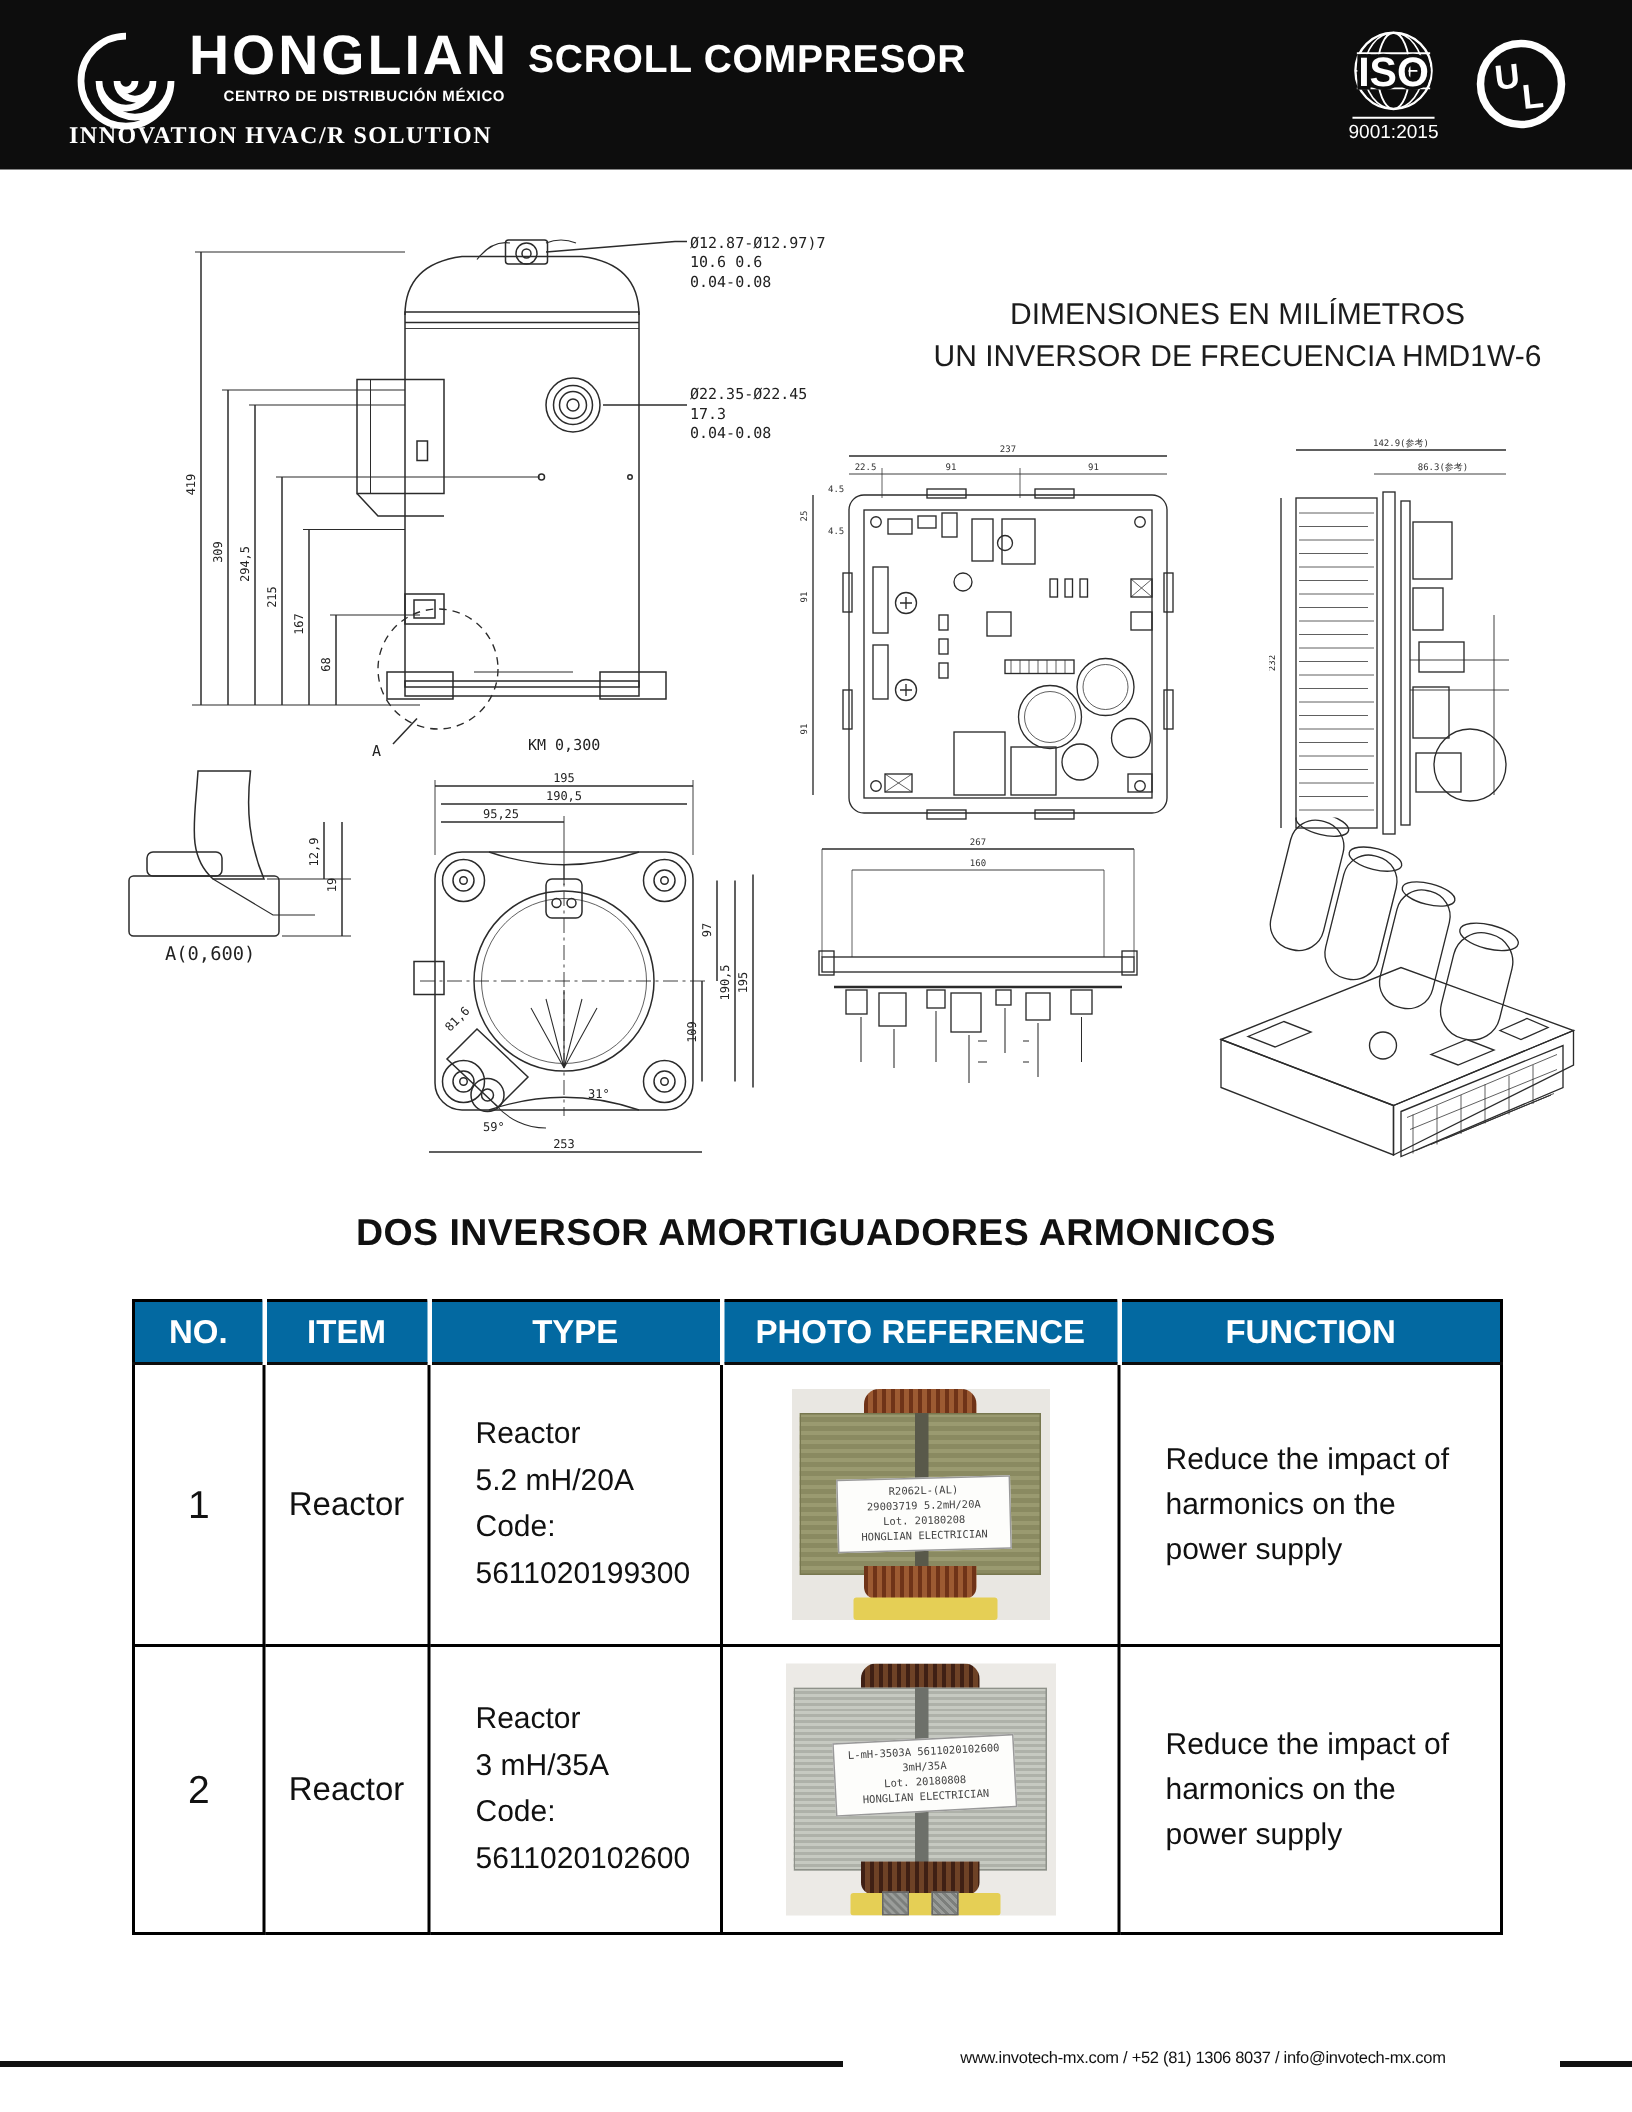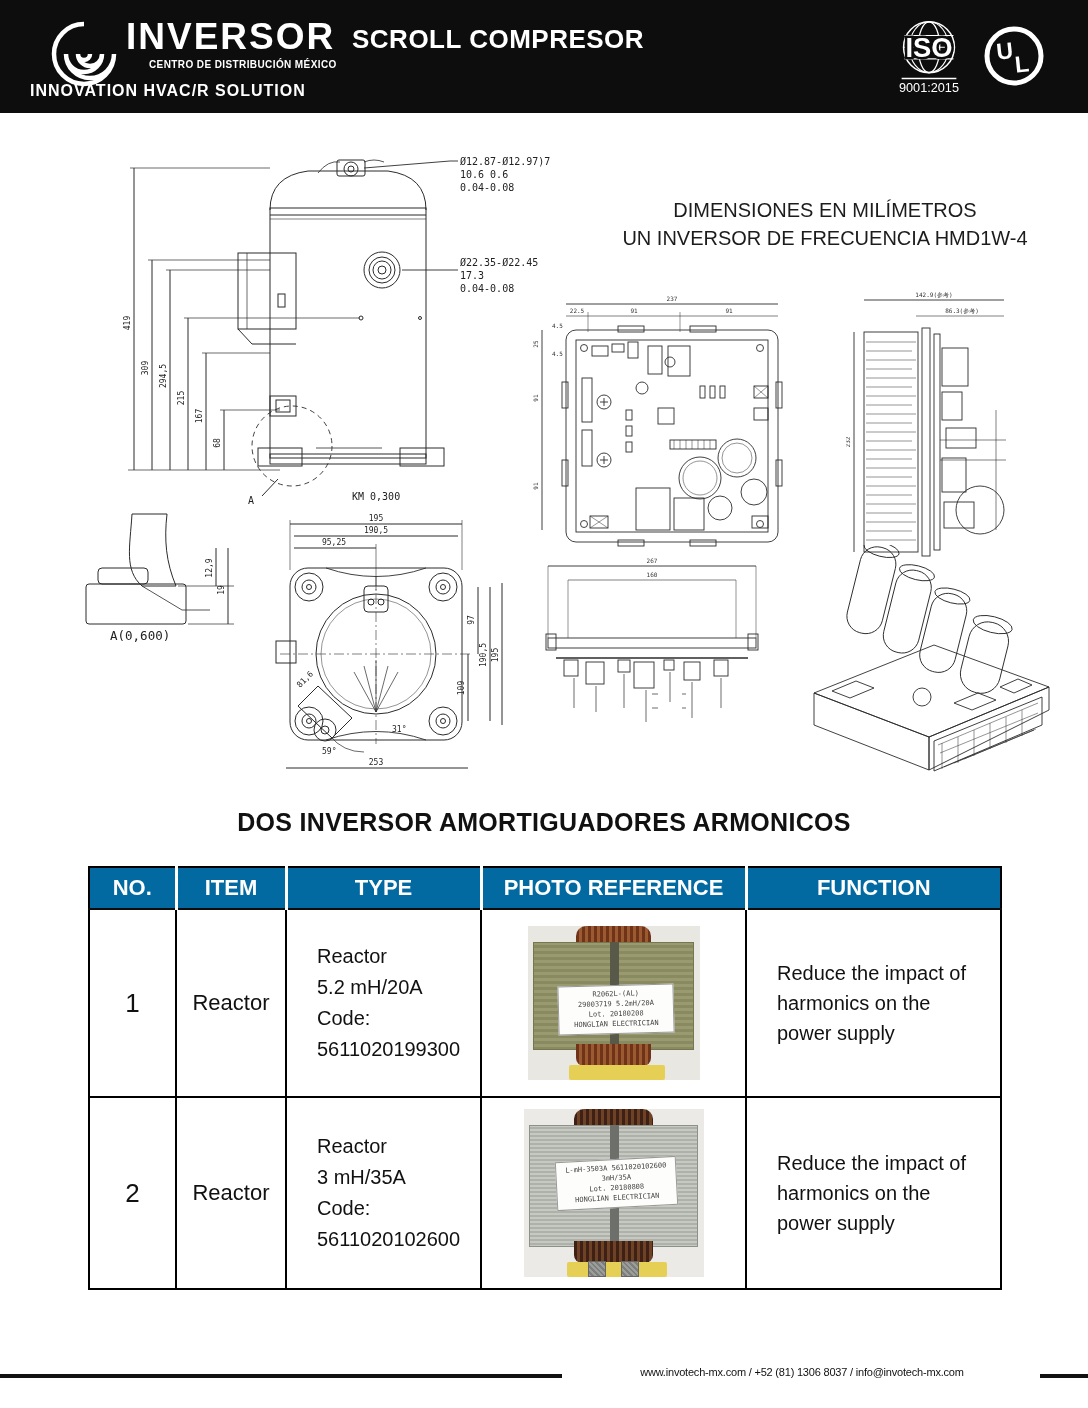--- a/index.html
+++ b/index.html
@@ -6,22 +6,22 @@
   #page{position:relative;width:1088px;height:1408px;background:#fff;overflow:hidden;
         font-family:"Liberation Sans",sans-serif;color:#111;}
 
   
   .header{position:absolute;left:0;top:0;width:1088px;height:113px;background:#0d0d0d;}
   .logo-spiral{position:absolute;left:46px;top:16px;}
   .brand{position:absolute;left:126px;top:16px;font-size:37px;font-weight:bold;color:#fff;
          letter-spacing:2px;font-family:"Liberation Sans",sans-serif;}
   .brand-sub{position:absolute;left:127px;top:59px;width:182px;font-size:10px;font-weight:bold;
              color:#fff;letter-spacing:.4px;white-space:nowrap;margin-left:22px;}
-  .brand-tagline{position:absolute;left:30px;top:82px;font-size:16px;font-weight:bold;color:#fff;
-                 letter-spacing:1px;}
+  .brand-tagline{position:absolute;left:46px;top:82px;font-size:16px;font-weight:bold;color:#fff;
+                 letter-spacing:1px;font-family:Liberation Serif, serif;}
   .hdr-title{position:absolute;left:352px;top:24px;font-size:26px;font-weight:bold;color:#fff;letter-spacing:.5px;}
   .hdr-sub{position:absolute;left:352px;top:62px;font-size:23px;color:#fff;letter-spacing:.3px;}
   .iso-badge{position:absolute;left:893px;top:14px;width:72px;height:86px;text-align:center;}
   .ul-badge{position:absolute;left:982px;top:24px;}
 
   
   svg{display:block;}
   .dwg{position:absolute;}
   .dim{font:8px "DejaVu Sans Mono",monospace;fill:#222;}
   .dim6{font:6px "DejaVu Sans Mono",monospace;fill:#333;}
@@ -72,21 +72,21 @@
 </style>
 </head>
 <body>
 
 <div id="page">
 
   <div class="header">
     <svg class="logo-spiral" width="76" height="76" viewBox="0 0 76 76">
       <path d="M38 8 A30 30 0 1 0 68 38 A24 24 0 1 1 20 38 A18 18 0 1 0 56 38 A12 12 0 1 1 32 38 A6 6 0 1 0 44 38" fill="none" stroke="#ffffff" stroke-width="4.5"></path>
     </svg>
-    <div class="brand">INVERSOR</div>
+    <div class="brand">HONGLIAN</div>
     <div class="brand-sub">CENTRO DE DISTRIBUCIÓN MÉXICO</div>
     <div class="brand-tagline">INNOVATION HVAC/R SOLUTION</div>
 
     <div class="hdr-title">SCROLL COMPRESOR</div>
 
     <svg class="iso-badge" width="72" height="88" viewBox="0 0 72 88">
       <circle cx="36" cy="34" r="26" fill="none" stroke="#fff" stroke-width="1.6"></circle>
       <ellipse cx="36" cy="34" rx="11" ry="26" fill="none" stroke="#fff" stroke-width="1.3"></ellipse>
       <ellipse cx="36" cy="34" rx="20" ry="26" fill="none" stroke="#fff" stroke-width="1.1"></ellipse>
       <line x1="11" y1="22" x2="61" y2="22" stroke="#fff" stroke-width="1.2"></line>
@@ -99,21 +99,21 @@
 
     <svg class="ul-badge" width="64" height="64" viewBox="0 0 64 64">
       <circle cx="32" cy="32" r="27" fill="none" stroke="#fff" stroke-width="5"></circle>
       <text x="23" y="35" text-anchor="middle" font-family="Liberation Sans, sans-serif" font-size="23" font-weight="bold" fill="#fff" transform="rotate(-6 23 30)">U</text>
       <text x="40" y="48" text-anchor="middle" font-family="Liberation Sans, sans-serif" font-size="23" font-weight="bold" fill="#fff" transform="rotate(-6 40 42)">L</text>
     </svg>
   </div>
 
   <div class="note">
     <div>DIMENSIONES EN MILÍMETROS</div>
-    <div>UN INVERSOR DE FRECUENCIA HMD1W-4</div>
+    <div>UN INVERSOR DE FRECUENCIA HMD1W-6</div>
   </div>
 
   <svg class="dwg" style="left:120px;top:148px;" width="430" height="368" viewBox="0 0 430 368" fill="none" stroke="#2b2b2b" stroke-width="1">
 
     <g>
       <line x1="14" y1="20" x2="14" y2="322"></line>
         <line x1="32" y1="112" x2="32" y2="322"></line>
       <line x1="50" y1="122" x2="50" y2="322"></line>
         <line x1="68" y1="170" x2="68" y2="322"></line>
       <line x1="86" y1="205" x2="86" y2="322"></line>

